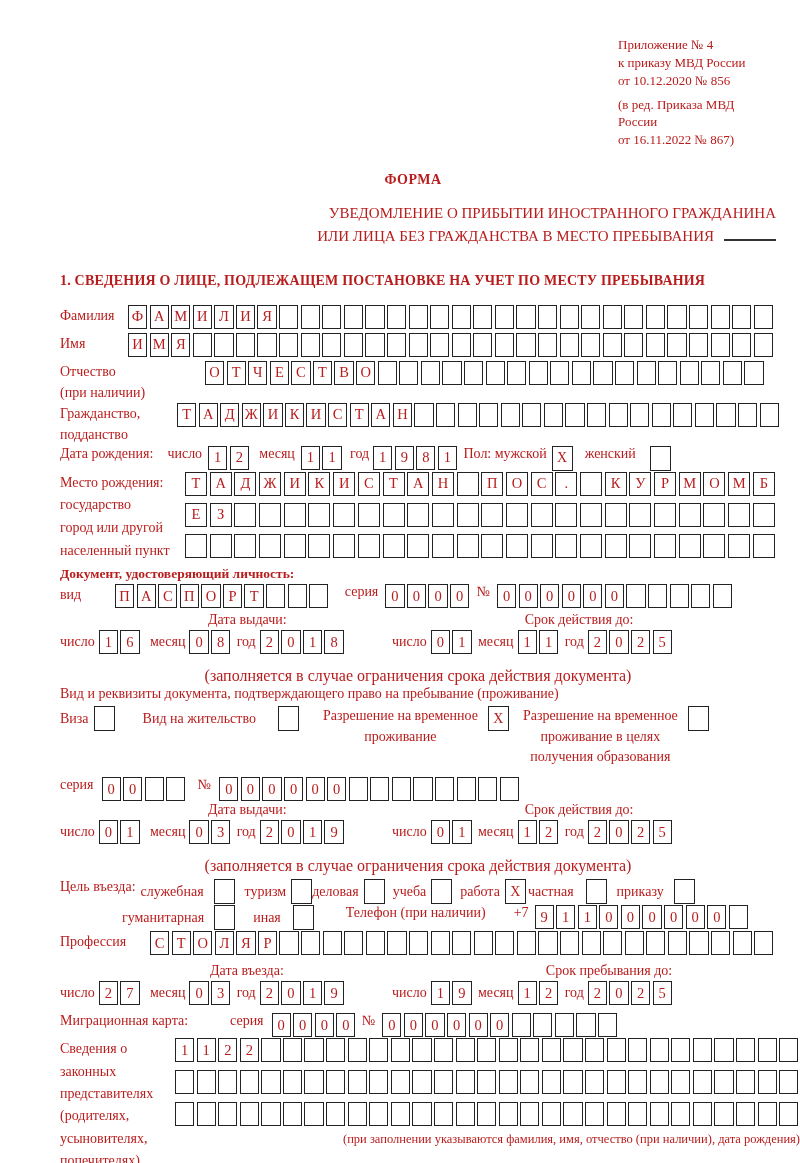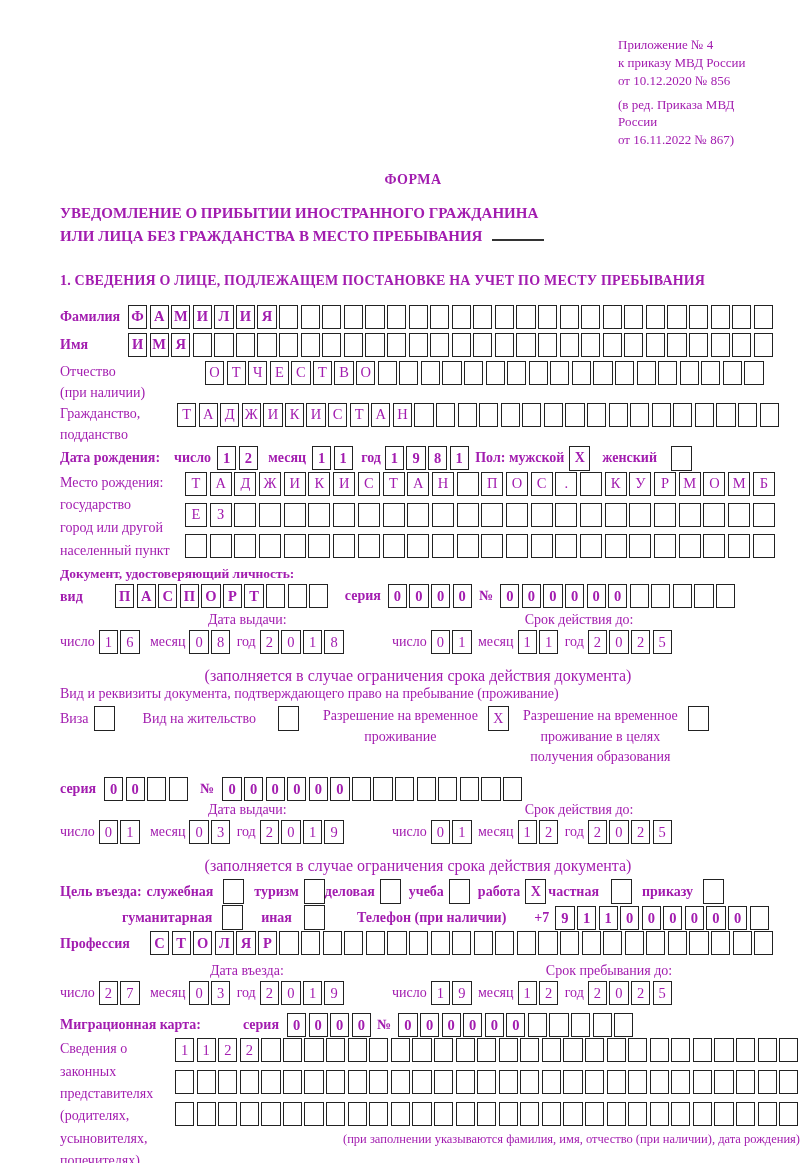--- a/index.html
+++ b/index.html
@@ -1,46 +1,46 @@
 <!DOCTYPE html>
 <html><head>
 <meta charset="utf-8">
 <style>
   * { margin:0; padding:0; box-sizing:border-box; }
   html,body { background:#888; }
   .page {
     position:relative; width:800px; height:1163px; margin:0 auto;
-    background:#ffffff; color:#a21caf;
+    background:#ffffff; color:#b91c1c;
     font-family:"Liberation Serif", serif; font-size:14px;
     padding:36px 24px 20px 60px; overflow:hidden;
   }
   
   .hdr { margin-left:558px; font-size:13px; line-height:1.4; }
   .hdr2 { margin-left:558px; font-size:13px; line-height:1.35; margin-top:5px; }
   .forma { text-align:center; padding-right:10px; font-weight:bold; font-size:14px; margin-top:24px; letter-spacing:.5px; }
   
-  .title { text-align:left; font-weight:bold; font-size:15px; line-height:1.55; margin-top:14px; }
+  .title { text-align:right; font-weight:normal; font-size:15px; line-height:1.55; margin-top:14px; }
   .blank-line { display:inline-block; width:52px; border-bottom:2px solid #333; vertical-align:baseline; margin-left:10px; }
   .sec-head { font-weight:bold; font-size:14px; margin-top:24px; letter-spacing:.2px; }
   
   .cells { display:flex; flex:none; }
   .cell {
     flex:none; width:19.2px; height:24px; border:1.7px solid #222;
     margin-right:2.4px; display:flex; align-items:center; justify-content:center;
     font-size:14.5px; line-height:1; background:#fff;
   }
   .wide .cell { width:22px; margin-right:2.7px; }
   .cbx {
     flex:none; width:21px; height:25px; border:1.7px solid #222;
     display:flex; align-items:center; justify-content:center; font-size:14px; background:#fff;
   }
   .row { display:flex; align-items:flex-start; }
   .lblcol { flex:none; line-height:1.5; }
   .lbl { white-space:nowrap; }
-  .ctr { align-items:center;font-weight:bold; }
+  .ctr { align-items:flex-start; }
   .dgroup { display:flex; align-items:center; }
   .dgroup .lbl { margin-right:4px; }
   .gap8 { margin-left:8px; }
   .gap4 { margin-left:4px; }
   .note-r { text-align:center; font-size:16px; margin-top:13px; }
   .dp-heads { display:flex; font-size:14px; }
   .dp-row { display:flex; align-items:center; margin-top:2px; }
   .stack { text-align:center; line-height:1.45; }
   .mt2{margin-top:2px}.mt4{margin-top:4px}.mt6{margin-top:1px}.mt8{margin-top:8px}
   .popt { display:flex; align-items:center; }

